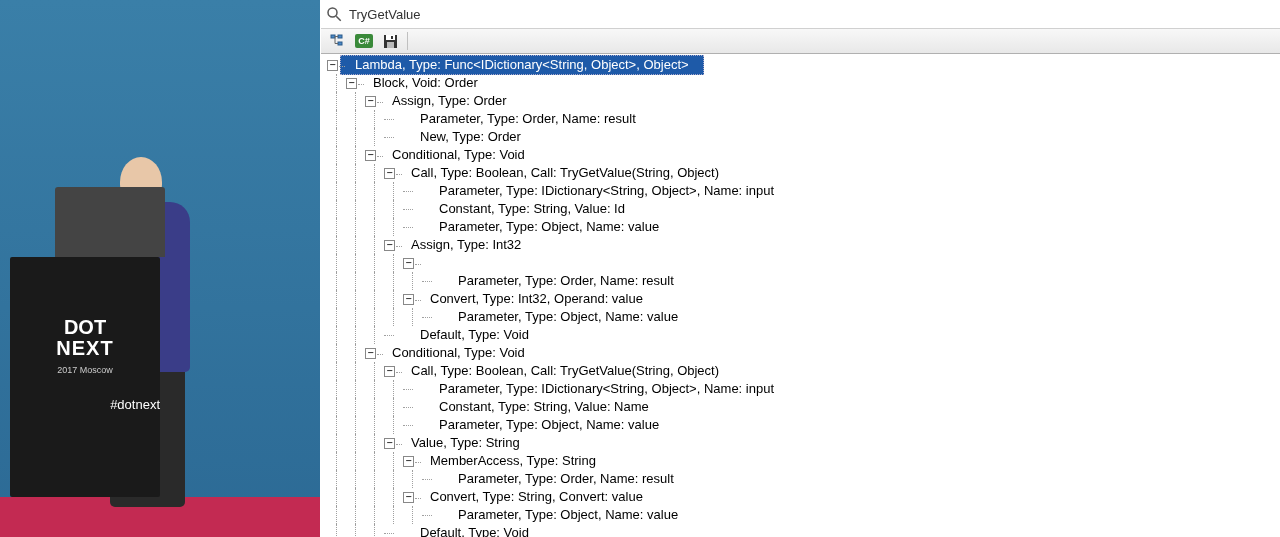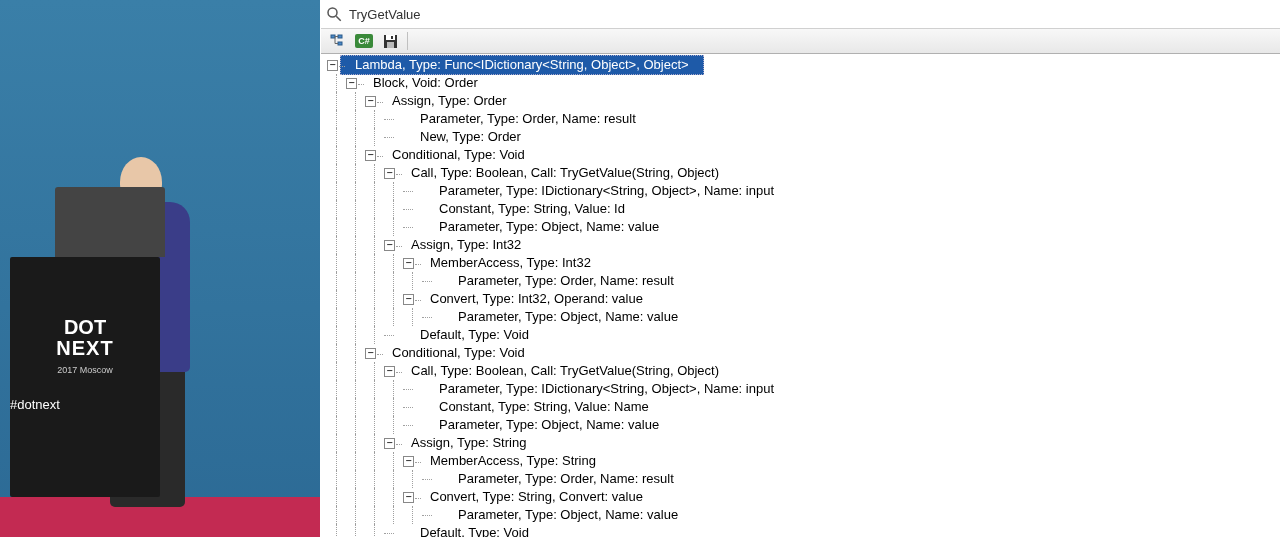--- a/index.html
+++ b/index.html
@@ -36,21 +36,21 @@
     position:absolute; top:60px; left:0; right:0; text-align:center;
     color:#fff; font-weight:700; font-size:20px; line-height:1.05;
     font-family: Arial, sans-serif;
   }
   .podium-logo .thin { font-weight:700; letter-spacing:1px;}
   .podium-sub {
      position:absolute; top:108px; left:0; right:0; text-align:center;
      color:#ccc; font-size:9px;
   }
   .podium-hashtag {
-     position:absolute; top:140px; left:0; right:0; text-align:left;
+     position:absolute; top:140px; left:0; right:0; text-align:right;
      color:#fff; font-size:13px;
   }
   .laptop {
     position:absolute; left:55px; bottom:280px; width:110px; height:70px;
     background:#444; border-radius:3px 3px 0 0;
   }
   .speaker {
     position:absolute; left:90px; bottom:40px; width:140px; height:450px;
   }
   .speaker-head {
@@ -257,21 +257,20 @@
         <span class="indent" style="width: 19px;"></span>
         <span class="expander">−</span>
         <span class="label">Assign, Type: Int32</span>
       </div>
       <div class="node">
         <span class="indent" style="width: 19px;"></span>
         <span class="indent" style="width: 19px;"></span>
         <span class="indent" style="width: 19px;"></span>
         <span class="indent" style="width: 19px;"></span>
         <span class="expander">−</span>
-        <span class="label">MemberAccess, Type: Int32</span>
       </div>
       <div class="node">
         <span class="indent" style="width: 19px;"></span>
         <span class="indent" style="width: 19px;"></span>
         <span class="indent" style="width: 19px;"></span>
         <span class="indent" style="width: 19px;"></span>
         <span class="indent" style="width: 19px;"></span>
         <span class="connector"></span>
         <span class="leaf-dash"></span>
         <span class="label">Parameter, Type: Order, Name: result</span>
@@ -340,21 +339,21 @@
         <span class="indent" style="width: 19px;"></span>
         <span class="connector"></span>
         <span class="leaf-dash"></span>
         <span class="label">Parameter, Type: Object, Name: value</span>
       </div>
       <div class="node">
         <span class="indent" style="width: 19px;"></span>
         <span class="indent" style="width: 19px;"></span>
         <span class="indent" style="width: 19px;"></span>
         <span class="expander">−</span>
-        <span class="label">Assign, Type: String</span>
+        <span class="label">Value, Type: String</span>
       </div>
       <div class="node">
         <span class="indent" style="width: 19px;"></span>
         <span class="indent" style="width: 19px;"></span>
         <span class="indent" style="width: 19px;"></span>
         <span class="indent" style="width: 19px;"></span>
         <span class="expander">−</span>
         <span class="label">MemberAccess, Type: String</span>
       </div>
       <div class="node">

